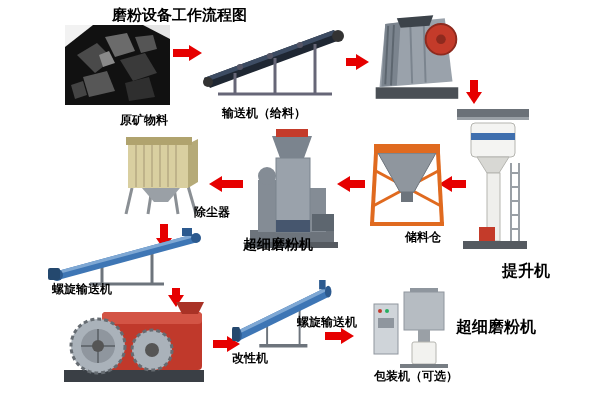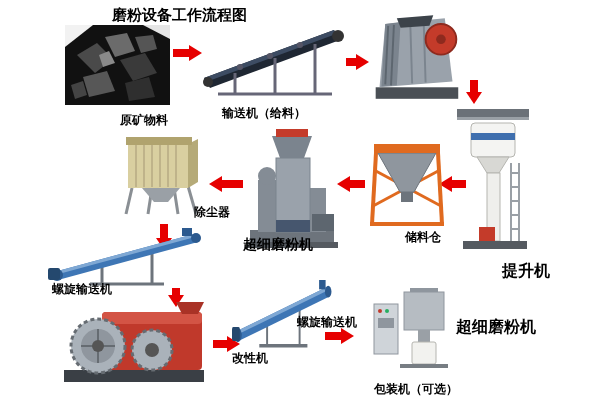--- a/index.html
+++ b/index.html
@@ -221,16 +221,16 @@
       <circle cx="8" cy="23" r="2" fill="#c0392b"></circle>
       <circle cx="15" cy="23" r="2" fill="#27ae60"></circle>
       <rect x="6" y="30" width="16" height="10" fill="#8f969e"></rect>
       <rect x="38" y="0" width="28" height="7" fill="#8f969e"></rect>
       <rect x="32" y="4" width="40" height="38" fill="#b6bcc2" stroke="#8f969e"></rect>
       <rect x="46" y="42" width="12" height="12" fill="#9aa0a6"></rect>
       <rect x="40" y="54" width="24" height="22" rx="2" fill="#f2f2ef" stroke="#b5b5b0"></rect>
       <rect x="28" y="76" width="48" height="4" fill="#777d83"></rect>
     </svg>
   </div>
-  <div class="lbl" style="left:374px; top:381px;">包装机（可选）</div>
+  <div class="lbl" style="left:374px; top:368px;">包装机（可选）</div>
   <div class="lbl lbl-md" style="left:456px; top:317px;">超细磨粉机</div>
 
 </div>
 
 </body></html>

